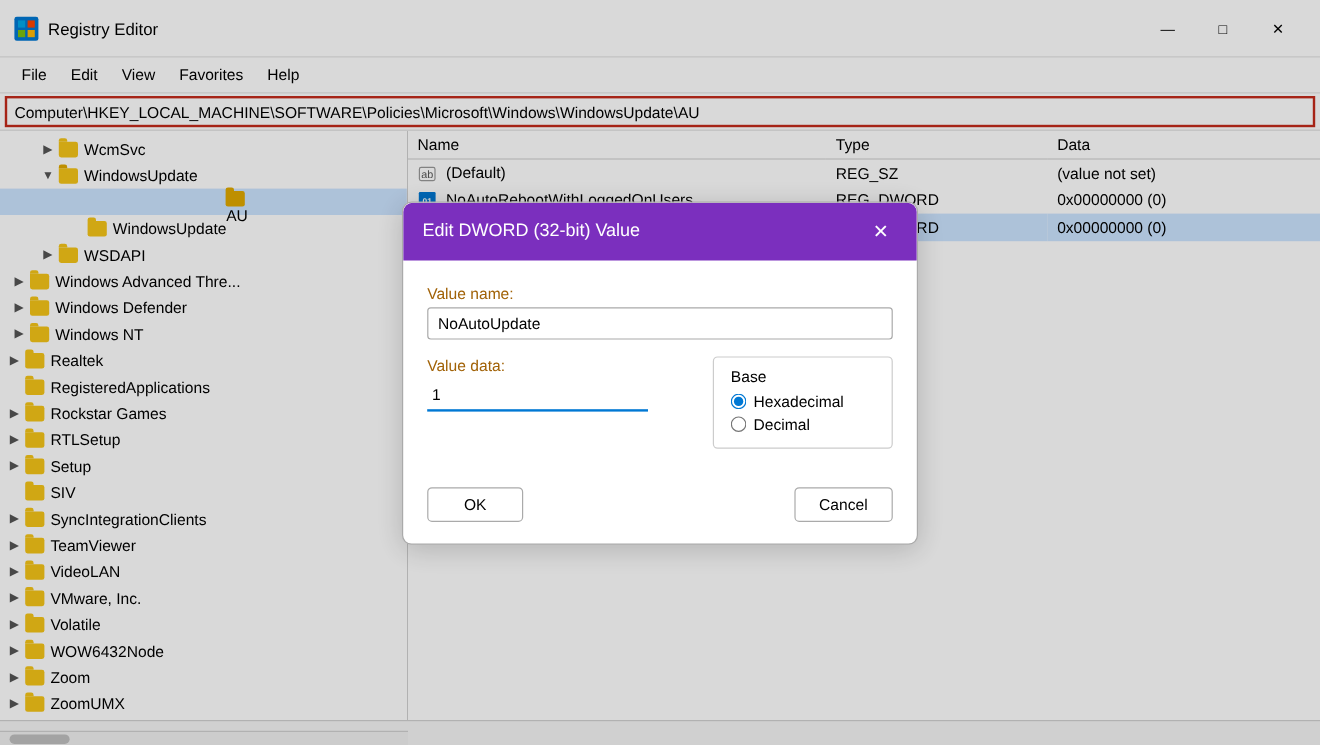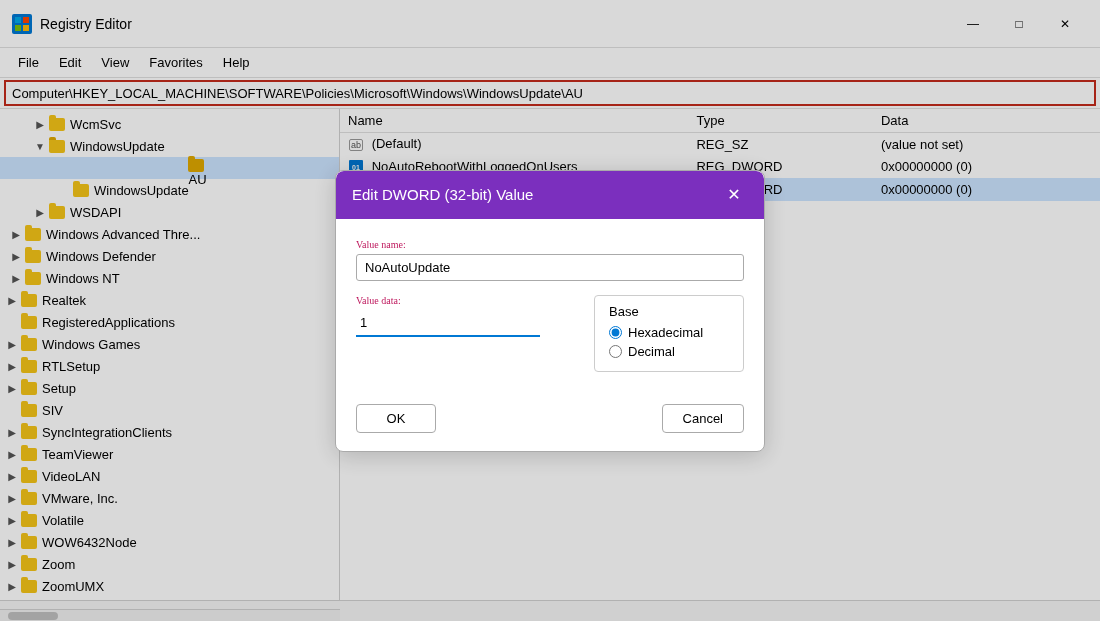--- a/index.html
+++ b/index.html
@@ -123,21 +123,21 @@
       display: flex; align-items: center; justify-content: space-between;
       border-radius: 8px 8px 0 0;
     }
     .dialog-title { font-size: 15px; font-weight: 400; }
     .dialog-close-btn {
       width: 28px; height: 28px; border: none; background: transparent;
       color: #fff; cursor: pointer; font-size: 16px; display: flex;
       align-items: center; justify-content: center; border-radius: 4px;
     }
     .dialog-body { padding: 20px 20px 16px 20px; }
-    .dialog-label { font-size: 10px; margin-bottom: 4px; color: #be185d; font-family: Liberation Serif, serif; }
+    .dialog-label { font-size: 13px; margin-bottom: 4px; color: #a16207; }
     .dialog-input {
       width: 100%; border: 1px solid #aaa; border-radius: 3px;
       padding: 5px 8px; font-size: 13px; color: #000; outline: none;
       margin-bottom: 14px;
     }
     .dialog-row { display: flex; gap: 16px; align-items: flex-start; margin-bottom: 16px; }
     .dialog-input-blue {
       flex: 1; border: none; border-bottom: 2px solid #0078d4;
       padding: 5px 4px; font-size: 13px; color: #000; outline: none;
       background: transparent;
@@ -290,21 +290,21 @@
           <div class="folder-yellow"></div>
         </span>
       <span class="tree-label">RegisteredApplications</span>
     </div>
 
     <div class="tree-item" style="padding-left: 4px;">
       <span class="tree-arrow">▶</span>
       <span class="tree-folder-icon">
           <div class="folder-yellow"></div>
         </span>
-      <span class="tree-label">Windows Games</span>
+      <span class="tree-label">Rockstar Games</span>
     </div>
 
     <div class="tree-item" style="padding-left: 4px;">
       <span class="tree-arrow">▶</span>
       <span class="tree-folder-icon">
           <div class="folder-yellow"></div>
         </span>
       <span class="tree-label">RTLSetup</span>
     </div>
 

